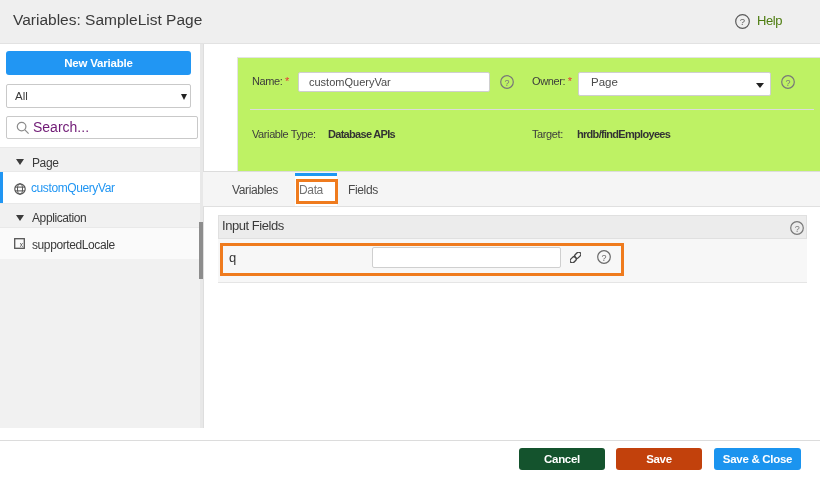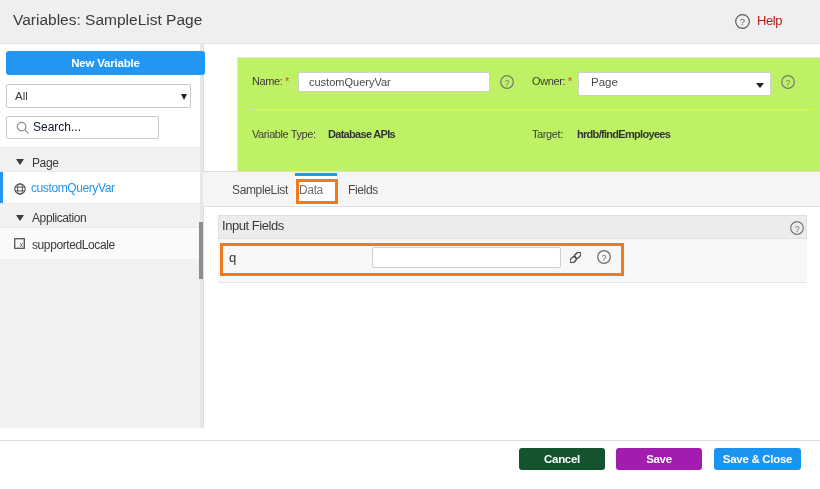--- a/index.html
+++ b/index.html
@@ -3,31 +3,31 @@
 <meta charset="utf-8">
 <style>
   * { margin:0; padding:0; box-sizing:border-box; }
   html,body { width:820px; height:489px; }
   body { font-family:"Liberation Sans", sans-serif; background:#fff; position:relative; overflow:hidden; }
   .abs { position:absolute; }
 
   
   .header { left:0; top:0; width:820px; height:44px; background:#efefef; border-bottom:1px solid #e2e2e2; }
   .title { left:13px; top:0; height:39px; line-height:39px; font-size:15.5px; color:#3a3a3a; }
-  .helptx { left:757px; top:0; height:41px; line-height:41px; font-size:13px; letter-spacing:-0.4px; color:#b91c1c; }
+  .helptx { left:757px; top:0; height:41px; line-height:41px; font-size:13px; letter-spacing:-0.4px; color:#4d7c0f; }
 
   
   .sidebar { left:0; top:44px; width:200px; height:384px; background:#fff; }
   .track { left:199px; top:44px; width:5px; height:384px; background:#e8e8e8; border-left:1px solid #dadada; border-right:1px solid #dedede; }
-  .btn-new { left:6px; top:7px; width:199px; height:24px; background:#2196f3; border-radius:3px;
+  .btn-new { left:6px; top:7px; width:185px; height:24px; background:#2196f3; border-radius:3px;
              color:#fff; font-weight:bold; font-size:11.5px; letter-spacing:-0.2px; text-align:center; line-height:24px; }
   .sel-all { left:6px; top:40px; width:185px; height:24px; background:#fff; border:1px solid #c9c9c9;
              border-radius:2px; font-size:11.5px; color:#3a3a3a; line-height:22px; padding-left:8px; }
-  .search  { left:6px; top:72px; width:153px; height:23px; background:#fff; border:1px solid #c9c9c9;
-             border-radius:2px; font-size:12px; color:#0f172a; line-height:21px; padding-left:26px; }
+  .search  { left:6px; top:72px; width:192px; height:23px; background:#fff; border:1px solid #c9c9c9;
+             border-radius:2px; font-size:14px; color:#701a75; line-height:21px; padding-left:26px; }
   .caret { width:0; height:0; border-left:4px solid transparent; border-right:4px solid transparent;
            border-top:5px solid #222; }
   .tri { position:absolute; left:15.5px; width:0; height:0; border-left:4.5px solid transparent;
          border-right:4.5px solid transparent; border-top:6.5px solid #3c3c3c; }
   .srow { left:0; width:200px; font-size:12px; letter-spacing:-0.4px; }
   .grow { background:#f1f1f1; border-top:1px solid #e9e9e9; border-bottom:1px solid #e9e9e9; color:#3a3a3a; }
   .slbl { position:absolute; left:32px; top:0; }
   .sid-fill { left:0; top:215px; width:200px; height:169px; background:#f1f1f1; }
   .thumb { left:199px; top:222px; width:4px; height:57px; background:#8d8d8d; }
 
@@ -127,21 +127,21 @@
   </svg>
   <div class="abs divider"></div>
   <div class="abs lbl" style="left:14px;top:70px;">Variable Type:</div>
   <div class="abs lbl bold" style="left:90px;top:70px;">Database APIs</div>
   <div class="abs lbl" style="left:294px;top:70px;">Target:</div>
   <div class="abs lbl bold" style="left:339px;top:70px;">hrdb/findEmployees</div>
 </div>
 
 <div class="abs tabstrip">
   <div class="abs activetab"></div>
-  <div class="abs tablbl" style="left:29px;">SampleList</div>
+  <div class="abs tablbl" style="left:29px;">Variables</div>
   <div class="abs tablbl" style="left:145px;">Fields</div>
 </div>
 <div class="abs databox">Data</div>
 
 <div class="abs ifbar">Input Fields
   <svg class="abs" style="right:2px;top:4.5px" width="14" height="14" viewBox="0 0 14 14">
     <circle cx="7" cy="7" r="6.3" fill="none" stroke="#787878" stroke-width="1.2"></circle>
     <text x="7" y="10.5" text-anchor="middle" font-size="9" fill="#787878" font-family="Liberation Sans">?</text>
   </svg>
 </div>
@@ -156,14 +156,14 @@
   </svg>
   <svg class="abs" style="left:379px;top:11px" width="14" height="14" viewBox="0 0 14 14">
     <circle cx="7" cy="7" r="6.3" fill="none" stroke="#6a6a6a" stroke-width="1.2"></circle>
     <text x="7" y="10.5" text-anchor="middle" font-size="9" fill="#6a6a6a" font-family="Liberation Sans">?</text>
   </svg>
 </div>
 <div class="abs obox"></div>
 
 <div class="abs footline"></div>
 <div class="abs fbtn" style="left:519px;width:86px;background:#14532d;">Cancel</div>
-<div class="abs fbtn" style="left:616px;width:86px;background:#a21caf;">Save</div>
+<div class="abs fbtn" style="left:616px;width:86px;background:#c2410c;">Save</div>
 <div class="abs fbtn" style="left:714px;width:87px;background:#1b94ef;">Save &amp; Close</div>
 
 </body></html>

